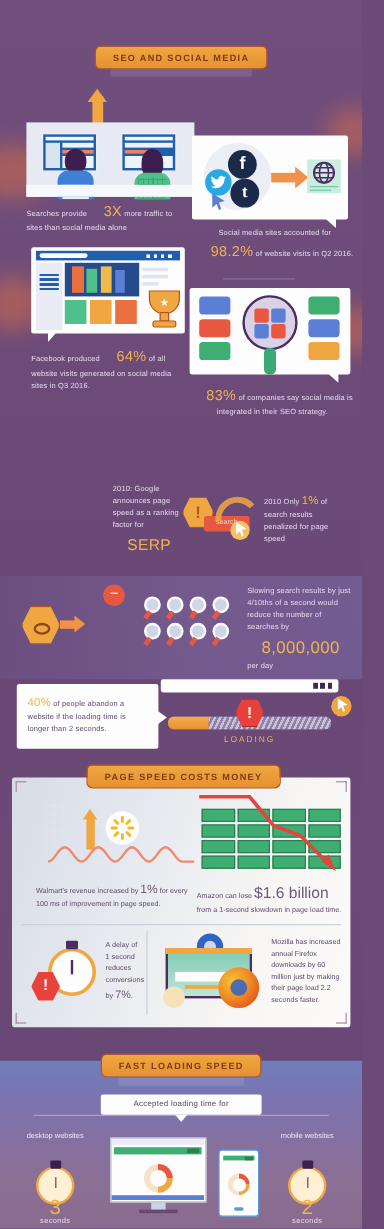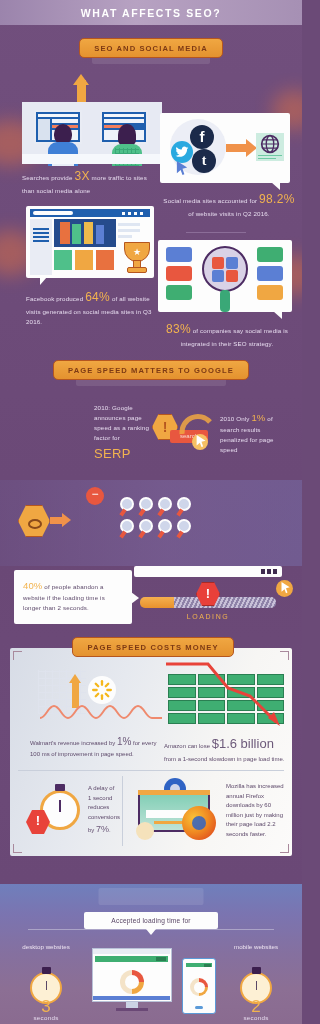--- a/index.html
+++ b/index.html
@@ -41,21 +41,21 @@
   .pill-shadow {
     position:absolute; top:9px; left:50%; transform:translateX(-50%);
     width:118px; height:17px;
     background:rgba(255,255,255,0.10);
     border-radius:2px; z-index:1;
   }
 
   
   .abs { position:absolute; }
   .cap { color:#e7dcef; font-size:6.2px; line-height:1.62; letter-spacing:.15px; }
-  .big { color:#f2b34f; font-size:12px; font-weight:normal; letter-spacing:.3px; }
+  .big { color:#f2b34f; font-size:12px; font-weight:normal; letter-spacing:.3px;margin-left:12px; }
   .big2 { color:#f2b34f; font-size:9.5px; }
   .white-card { background:#fdfdfd; border-radius:2px; }
 
   
   .tail-bl:after{content:"";position:absolute;left:14px;bottom:-7px;border-width:8px 7px 0 0;border-style:solid;border-color:#fdfdfd transparent transparent transparent;}
   .tail-br:after{content:"";position:absolute;right:10px;bottom:-7px;border-width:0 0 8px 9px;border-style:solid;border-color:transparent transparent #fdfdfd transparent;transform:scaleY(-1);}
   .tail-r:after{content:"";position:absolute;right:-7px;top:22px;border-width:6px 0 6px 8px;border-style:solid;border-color:transparent transparent transparent #fdfdfd;}
 
   
   .mon {background:#e9ecf4;border-radius:1px;}
@@ -94,23 +94,20 @@
   .accepted:after{content:"";position:absolute;left:50%;margin-left:-5px;bottom:-6px;
     border-width:6px 5px 0 5px;border-style:solid;border-color:#fdfdfd transparent transparent transparent;}
 
   .glow{position:absolute;border-radius:50%;filter:blur(9px);opacity:.45;}
 </style>
 </head>
 <body>
 
 <div class="page">
 
-  <div class="hdr">
-    <div class="hdr-title">WHAT AFFECTS SEO?</div>
-  </div>
 
   <div class="glow" style="left:-20px;top:120px;width:60px;height:46px;background:#e8733f;"></div>
   <div class="glow" style="left:-16px;top:230px;width:52px;height:46px;background:#e8733f;"></div>
   <div class="glow" style="right:-16px;top:255px;width:46px;height:40px;background:#e8733f;"></div>
   <div class="glow" style="right:-14px;top:90px;width:44px;height:40px;background:#e8733f;"></div>
 
   <div class="pill-wrap abs" style="left:0;right:0;top:38px;">
     <div class="pill-shadow"></div>
     <div class="pill">SEO AND SOCIAL MEDIA</div>
   </div>
@@ -234,24 +231,20 @@
     <div class="abs" style="left:68px;top:30px;width:12px;height:12px;background:#e8573f;border-radius:2px;"></div>
     <div class="abs" style="left:62px;top:50px;width:10px;height:22px;background:#3aa877;border-radius:4px;"></div>
   </div>
 
   <div class="abs" style="left:186px;top:232px;width:60px;height:10px;border-top:1px solid #8b6d98;"></div>
 
   <div class="abs cap" style="left:158px;top:320px;width:138px;text-align:center;">
     <span class="big">83%</span><span> of companies say social media is integrated in their SEO strategy.</span>
   </div>
 
-  <div class="pill-wrap abs" style="left:0;right:0;top:360px;">
-    <div class="pill-shadow" style="width:150px;"></div>
-    <div class="pill">PAGE SPEED MATTERS TO GOOGLE</div>
-  </div>
 
   <div class="abs cap" style="left:94px;top:403px;width:58px;">
     <span>2010: Google announces page speed as a ranking factor for </span><span class="big" style="font-size:13px;">SERP</span>
   </div>
 
   <div class="abs" style="left:152px;top:404px;width:62px;height:50px;">
     <div class="abs" style="left:0;top:10px;width:26px;height:26px;background:#f0a742;border:1.4px solid #b5561f;clip-path:polygon(25% 0,75% 0,100% 50%,75% 100%,25% 100%,0 50%);color:#b5561f;font-size:14px;font-weight:bold;text-align:center;line-height:24px;">!</div>
     <div class="abs" style="left:18px;top:26px;width:38px;height:13px;background:#e8573f;border-radius:2px;color:#fbd9cf;font-size:6px;text-align:center;line-height:13px;">search</div>
     <svg class="abs" style="left:26px;top:2px;" width="36" height="30" viewBox="0 0 36 30">
         <path d="M4 28 A16 16 0 0 1 32 16" fill="none" stroke="#f0a742" stroke-width="5" opacity=".85"></path>
@@ -287,20 +280,25 @@
     <div class="abs" style="left:0;top:22px;width:14px;height:14px;border:2px solid #fdfdfd;border-radius:50%;background:#cfd6ea;"></div>
     <div class="abs" style="left:1px;top:34px;width:4px;height:7px;background:#e8573f;transform:rotate(35deg);"></div>
     <div class="abs" style="left:19px;top:22px;width:14px;height:14px;border:2px solid #fdfdfd;border-radius:50%;background:#cfd6ea;"></div>
     <div class="abs" style="left:20px;top:34px;width:4px;height:7px;background:#e8573f;transform:rotate(35deg);"></div>
     <div class="abs" style="left:38px;top:22px;width:14px;height:14px;border:2px solid #fdfdfd;border-radius:50%;background:#cfd6ea;"></div>
     <div class="abs" style="left:39px;top:34px;width:4px;height:7px;background:#e8573f;transform:rotate(35deg);"></div>
     <div class="abs" style="left:57px;top:22px;width:14px;height:14px;border:2px solid #fdfdfd;border-radius:50%;background:#cfd6ea;"></div>
     <div class="abs" style="left:58px;top:34px;width:4px;height:7px;background:#e8573f;transform:rotate(35deg);"></div>
   </div>
 
+  <div class="abs cap" style="left:206px;top:488px;width:86px;">
+    <span>Slowing search results by just 4/10ths of a second would reduce the number of searches by </span><br>
+    <span class="big" style="font-size:14px;">8,000,000</span><br>
+    <span> per day</span>
+  </div>
 
   <div class="abs white-card tail-r" style="left:14px;top:570px;width:118px;height:54px;">
     <div class="cap" style="padding:8px 9px;color:#5e4a6b;">
       <span class="big2">40%</span><span> of people abandon a website if the loading time is longer than 2 seconds.</span>
     </div>
   </div>
 
   <div class="abs ldbar-outer" style="left:134px;top:566px;width:148px;height:11px;">
     <div class="abs" style="right:3px;top:3px;width:18px;height:5px;background:repeating-linear-gradient(90deg,#3f2b4f 0 4px,transparent 4px 6px);"></div>
   </div>
@@ -403,20 +401,21 @@
       <div class="abs" style="left:22px;top:43px;width:34px;height:3px;background:#f0a742;"></div>
       <div class="abs" style="left:50px;top:28px;width:34px;height:34px;border-radius:50%;background:radial-gradient(circle at 35% 35%,#f8c238 0%,#f08b22 45%,#e2561e 80%);"></div>
       <div class="abs" style="left:60px;top:38px;width:14px;height:14px;border-radius:50%;background:#2f63c4;opacity:.85;"></div>
       <div class="abs" style="left:4px;top:44px;width:18px;height:18px;border-radius:50%;background:#f5e2bb;"></div>
     </div>
     <div class="abs money-cap" style="left:216px;top:134px;width:58px;">Mozilla has increased annual Firefox downloads by 60 million just by making their page load 2.2 seconds faster.</div>
   </div>
 
   <div class="pill-wrap abs" style="left:0;right:0;top:878px;z-index:6;">
     <div class="pill-shadow" style="width:105px;top:10px;"></div>
+    <div class="pill">FAST LOADING SPEED</div>
   </div>
 
   <div class="bottom-band"></div>
 
   <div class="abs accepted" style="left:84px;top:912px;width:134px;height:17px;z-index:5;">
     <span>Accepted loading time for</span>
   </div>
 
   <div class="abs" style="left:28px;top:929px;width:246px;height:1px;background:rgba(255,255,255,.35);"></div>
 

